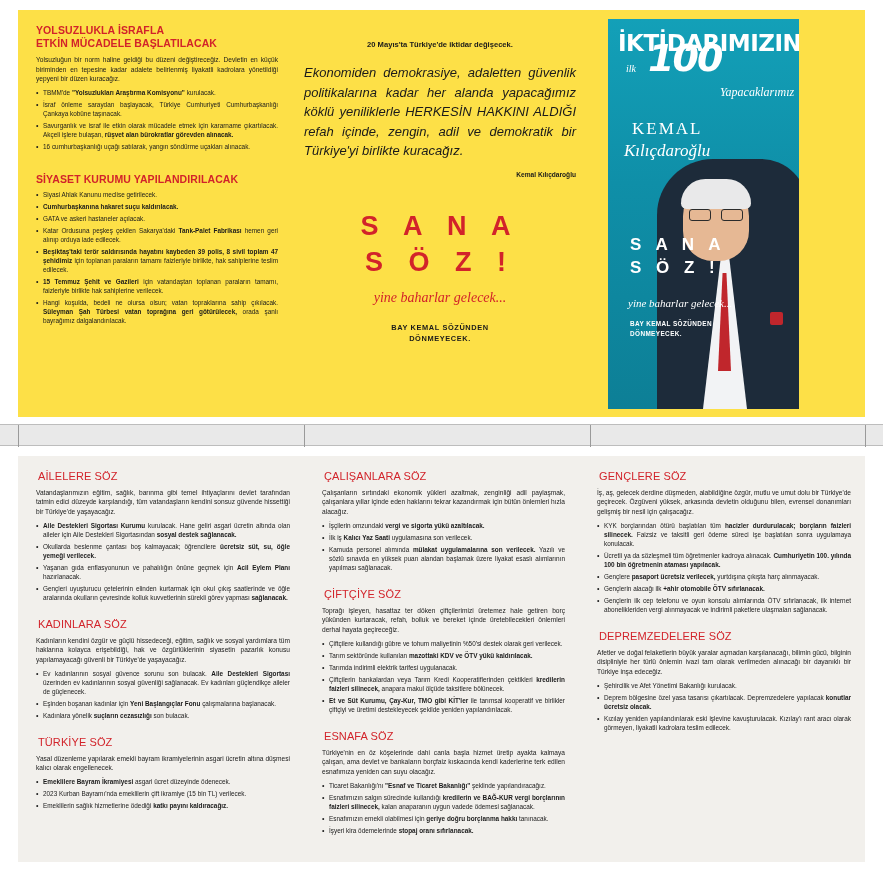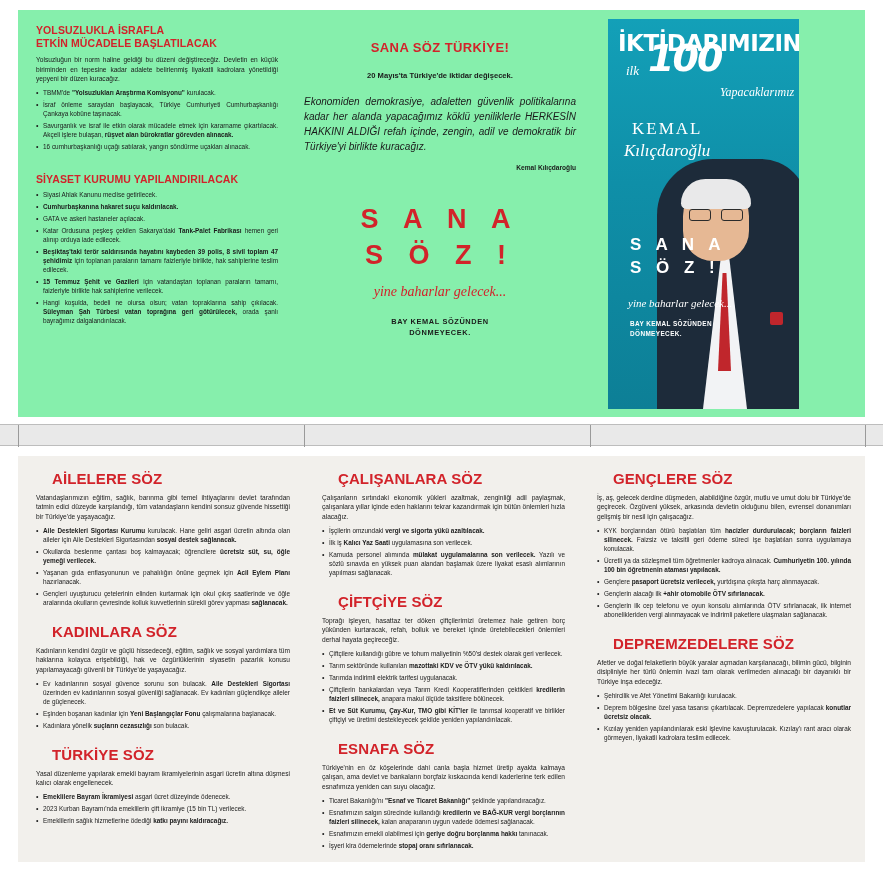--- a/index.html
+++ b/index.html
@@ -9,21 +9,21 @@
     background: #ffffff;
     font-family: "Liberation Sans", sans-serif;
     color: #1a1a1a;
     overflow: hidden;
   }
   .page { position: relative; width: 883px; height: 875px; }
 
   
   .top {
     position: absolute; left: 18px; top: 10px; width: 847px; height: 407px;
-    background: #86efac;
+    background: #fde047;
     display: flex;
   }
   .top-left {
     width: 272px; padding: 14px 12px 10px 18px;
   }
   .top-mid {
     width: 300px; padding: 30px 14px 10px 14px;
     text-align: center;
   }
   .top-right {
@@ -51,21 +51,21 @@
 
   
   .mid-title {
     color: #d2232a; font-weight: bold; font-size: 13px; letter-spacing: .4px;
     margin: 0 0 16px 0;
   }
   .mid-sub {
     font-size: 7.6px; font-weight: bold; margin: 0 0 14px 0;
   }
   .mid-italic {
-    font-size: 10px; font-style: italic; line-height: 1.5; text-align: justify;
+    font-size: 13px; font-style: italic; line-height: 1.5; text-align: justify;
     margin: 0 0 10px 0;
   }
   .mid-sign {
     font-size: 6.6px; font-weight: bold; text-align: right; margin: 0 0 30px 0;
   }
   .sana {
     color: #d2232a; font-weight: bold; font-size: 27px; letter-spacing: 9px;
     line-height: 1.35; margin: 0;
   }
   .bahar {
@@ -82,21 +82,21 @@
     background: linear-gradient(#13a0b8 0%, #0f8fa8 42%, #0d7f96 100%);
     overflow: hidden;
   }
   .poster .pt1 {
     position: absolute; left: 10px; top: 14px; color: #ffffff;
     font-size: 23px; font-weight: bold; letter-spacing: -.5px; line-height: .95;
     font-family: "DejaVu Sans", sans-serif;
   }
   .poster .pt-ilk {
     position: absolute; left: 18px; top: 44px; color:#ffffff;
-    font-style: italic; font-size: 13px; font-family: "Liberation Serif", serif;
+    font-style: italic; font-size: 10px; font-family: "Liberation Serif", serif;
   }
   .poster .pt100 {
     position: absolute; left: 40px; top: 20px; color: #ffffff;
     font-size: 38px; font-weight: bold; line-height: 1; letter-spacing: -2px;
     font-family: "DejaVu Sans", sans-serif;
     font-style: italic;
   }
   .poster .ptgun {
     position: absolute; left: 110px; top: 40px; color: #ffffff;
     font-size: 23px; font-weight: bold; letter-spacing: -.5px;
@@ -172,21 +172,21 @@
   
   .bottom {
     position: absolute; left: 18px; top: 456px; width: 847px; height: 406px;
     background: #f2f0ec; display: flex; padding: 14px 0 0 0;
   }
   .col { padding: 0 14px 0 18px; }
   .c1 { width: 286px; }
   .c2 { width: 286px; }
   .c3 { width: 275px; }
   .bh {
-    color: #d2232a; font-weight: bold; font-size: 15px; margin: 0 0 6px 16px;
+    color: #d2232a; font-weight: normal; font-size: 11px; margin: 0 0 6px 2px;
     letter-spacing: .1px;
   }
   .bh.mt { margin-top: 15px; }
 </style>
 </head>
 <body>
 
 <div class="page">
 
   <div class="top">
@@ -210,21 +210,20 @@
       <ul class="bl">
           <li>GATA ve askeri hastaneler açılacak.</li>
           <li>Katar Ordusuna peşkeş çekilen Sakarya'daki <b>Tank-Palet Fabrikası</b> hemen geri alınıp orduya iade edilecek.</li>
           <li><b>Beşiktaş'taki terör saldırısında hayatını kaybeden 39 polis, 8 sivil toplam 47 şehidimiz</b> için toplanan paraların tamamı faizleriyle birlikte, hak sahiplerine teslim edilecek.</li>
           <li><b>15 Temmuz Şehit ve Gazileri</b> için vatandaştan toplanan paraların tamamı, faizleriyle birlikte hak sahiplerine verilecek.</li>
           <li>Hangi koşulda, bedeli ne olursa olsun; vatan topraklarına sahip çıkılacak. <b>Süleyman Şah Türbesi vatan toprağına geri götürülecek,</b> orada şanlı bayrağımız dalgalandırılacak.</li>
         </ul>
     </div>
 
     <div class="top-mid">
-      <div class="mid-title">SANA SÖZ TÜRKİYE!</div>
       <div class="mid-sub">20 Mayıs'ta Türkiye'de iktidar değişecek.</div>
       <div class="mid-italic">Ekonomiden demokrasiye, adaletten güvenlik politikalarına kadar her alanda yapacağımız köklü yeniliklerle HERKESİN HAKKINI ALDIĞI refah içinde, zengin, adil ve demokratik bir Türkiye'yi birlikte kuracağız.</div>
       <div class="mid-sign">Kemal Kılıçdaroğlu</div>
       <div class="sana">S A N A</div>
       <div class="sana">S Ö Z !</div>
       <div class="bahar">yine baharlar gelecek...</div>
       <div class="bay">BAY KEMAL SÖZÜNDEN<br>DÖNMEYECEK.</div>
     </div>
 
     <div class="top-right">

